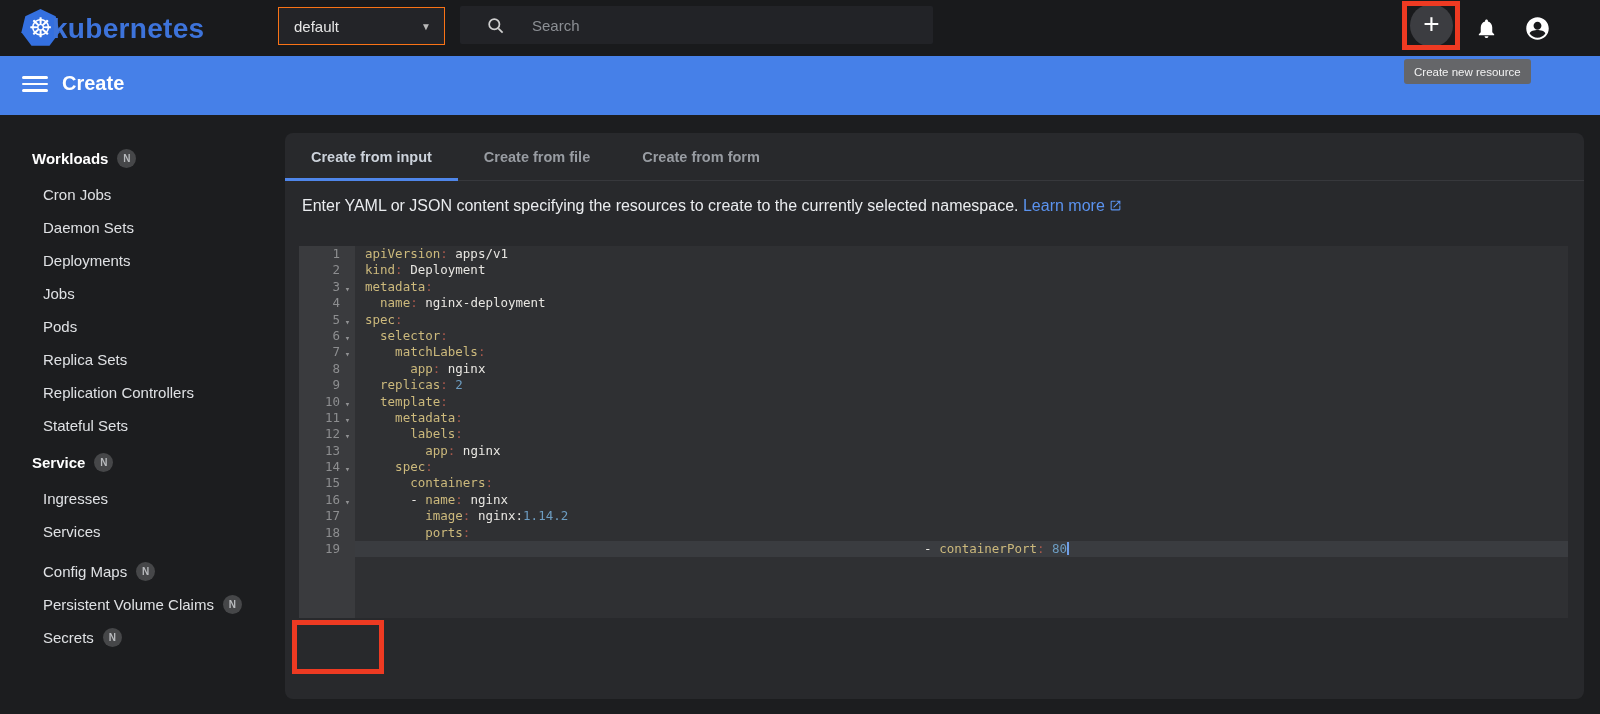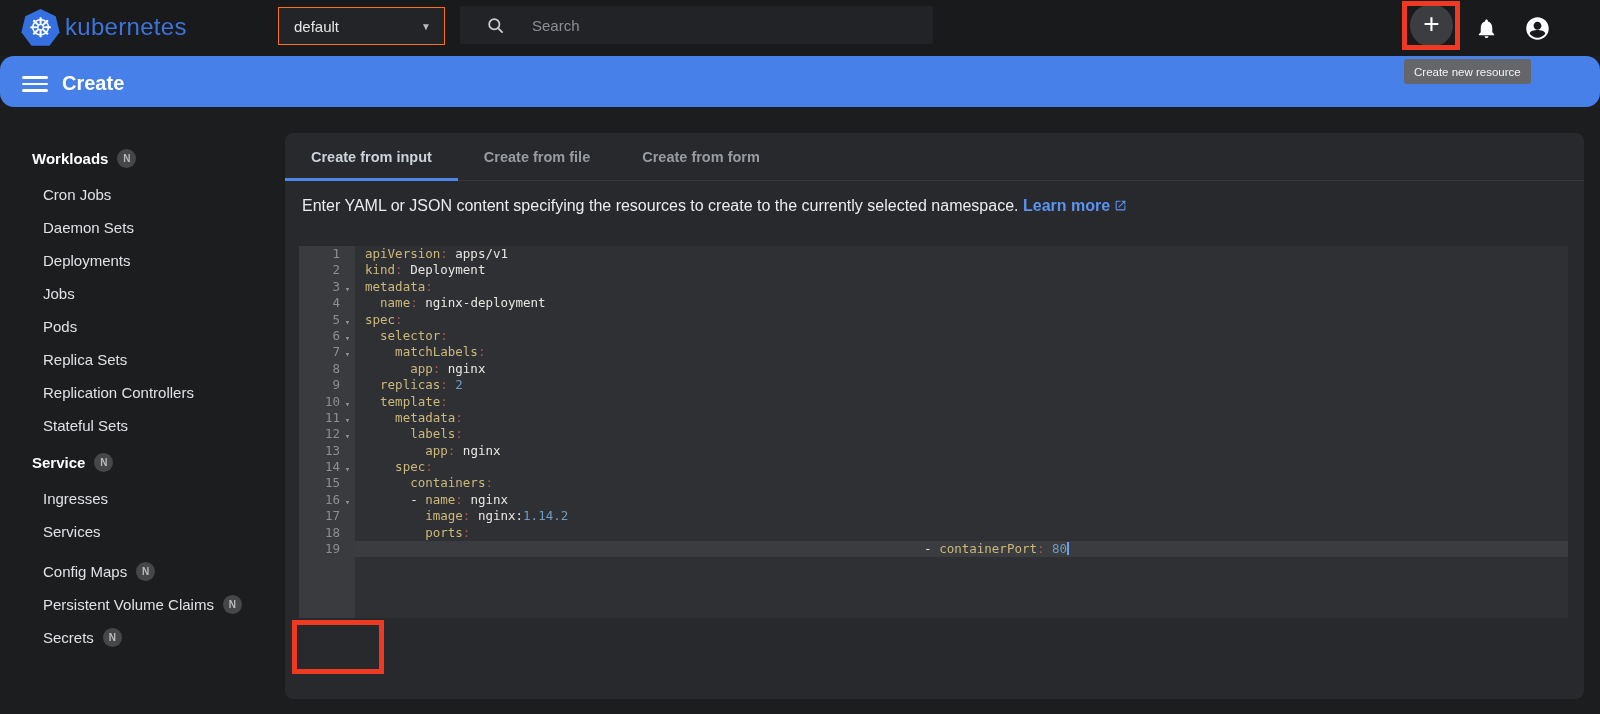--- a/index.html
+++ b/index.html
@@ -12,21 +12,21 @@
   }
   
   .topbar { position:absolute; left:0; top:0; right:0; height:56px; background:#191a1c; }
   .logo {
     position:absolute; left:21px; top:9px; width:39px; height:38px;
     background:#3470e0;
     clip-path:polygon(50% 0%, 89% 19%, 99% 61%, 73% 97%, 27% 97%, 1% 61%, 11% 19%);
     display:flex; align-items:center; justify-content:center;
   }
   .logo span { color:#fff; font-size:27px; line-height:1; }
-  .brand { position:absolute; left:65px; top:13px; font-size:24px; font-weight:normal; color:#3d73da; letter-spacing:.3px; }
+  .brand { position:absolute; left:52px; top:13px; font-size:28px; font-weight:bold; color:#3d73da; letter-spacing:.3px; }
   .ns-select {
     position:absolute; left:278px; top:7px; width:167px; height:38px;
     background:#232428; border:1px solid #f97316;
     display:flex; align-items:center; padding:0 13px 0 15px;
     color:#e6e6e6; font-size:15px; cursor:pointer;justify-content:center;
   }
   .ns-caret { margin-left:auto; color:#b9b9b9; font-size:10px; }
   .search {
     position:absolute; left:460px; top:6px; width:473px; height:38px;
     background:#222327; border-radius:2px; display:flex; align-items:center;
@@ -40,21 +40,21 @@
   .search input::placeholder { color:#8c8f94; }
   .icon-btn { position:absolute; display:flex; align-items:center; justify-content:center; cursor:pointer; }
   .plus-btn { left:1410px; top:4px; width:43px; height:43px; border-radius:50%; background:#3c3d41; }
   .plus-btn span { color:#fff; font-size:28px; font-weight:300; line-height:1; margin-top:-3px; }
   .bell-btn { left:1472px; top:13px; width:28px; height:30px; }
   .account-btn { left:1522px; top:12px; width:30px; height:32px; }
   .annotation-box { position:absolute; border:5px solid #ee3a22; background:transparent; pointer-events:none; }
   .anno-plus { left:1402px; top:1px; width:58px; height:49px; }
   .anno-upload { left:292px; top:620px; width:92px; height:54px; }
   
-  .bluebar { position:absolute; left:0; top:56px; right:0; height:51px; background:#4680e8;border-radius:14px; }
+  .bluebar { position:absolute; left:0; top:56px; right:0; height:59px; background:#4680e8; }
   .hamburger { position:absolute; left:22px; top:20px; width:26px; height:16px; display:flex; flex-direction:column; justify-content:space-between; cursor:pointer; }
   .hamburger i { display:block; height:2.6px; background:#fff; border-radius:2px; }
   .page-title { position:absolute; left:62px; top:16px; font-size:20px; font-weight:bold; color:#fff; }
   .tooltip {
     position:absolute; left:1404px; top:59px; height:25px; padding:0 10px;
     background:#656669; border-radius:3px; color:#f2f2f2; font-size:11.5px;
     display:flex; align-items:center; white-space:nowrap;
   }
   
   .sidebar { position:absolute; left:0; top:111px; width:285px; bottom:0; padding:34px 0 0 32px; }
@@ -69,21 +69,21 @@
   
   .card { position:absolute; left:285px; top:133px; width:1299px; height:566px; background:#28292c; border-radius:8px; }
   .tabbar { display:flex; height:48px; border-bottom:1px solid #37383c; }
   .tab {
     position:relative; display:flex; align-items:center; padding:0 26px;
     font-size:14.5px; font-weight:bold; color:#989ca2; cursor:pointer;
   }
   .tab.active { color:#ccd2db; }
   .tab.active::after { content:""; position:absolute; left:0; right:0; bottom:-1px; height:3px; background:#4f86ea; }
   .desc { position:absolute; left:17px; top:64px; font-size:16px; color:#eaecef; }
-  .learn-more { color:#5b93f0; cursor:pointer;font-weight:bold; }
+  .learn-more { color:#5b93f0; cursor:pointer; }
   .ext-icon { display:inline-block; vertical-align:-1px; margin-left:4px; }
   
   .editor {
     position:absolute; left:14px; top:113px; width:1269px; height:372px;
     background:#2f3033; display:flex;
     font-family:"DejaVu Sans Mono","Liberation Mono",monospace;
     font-size:12.5px; line-height:16.4px; cursor:text;
   }
   .gutter { width:56px; background:#3a3b3e; color:#8d8e90; }
   .gutter-line { display:flex; height:16.4px; }

